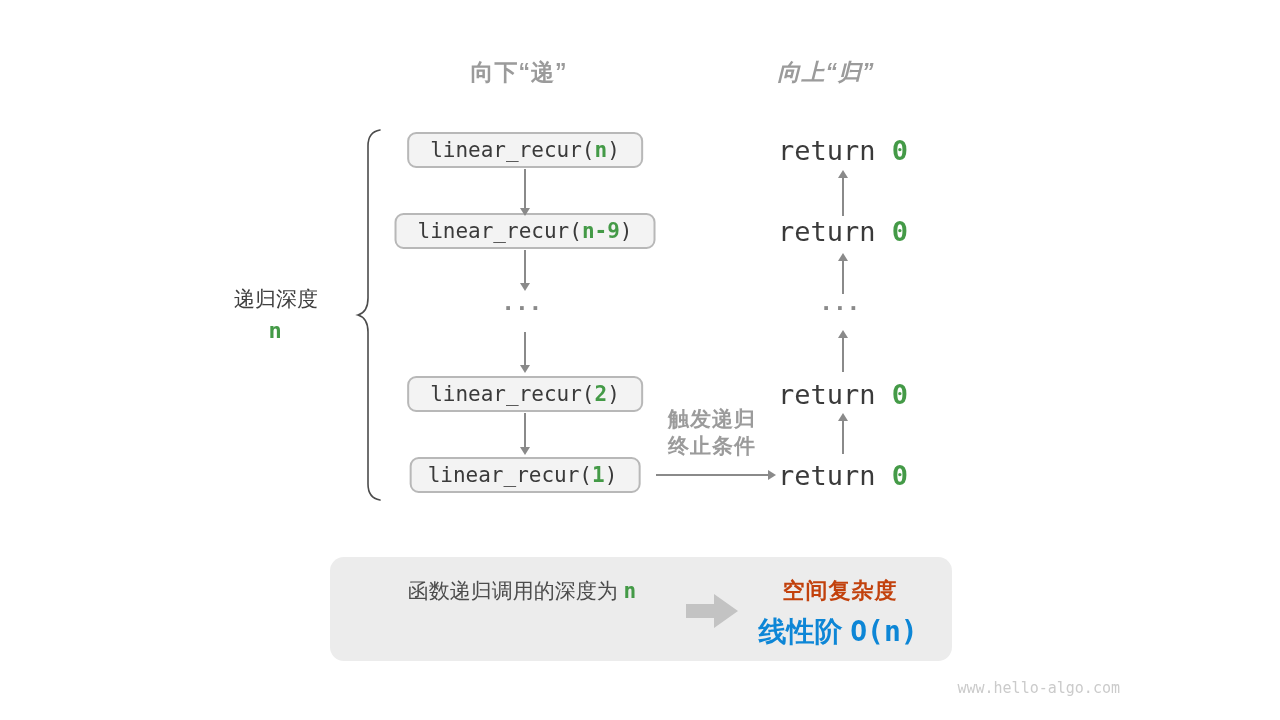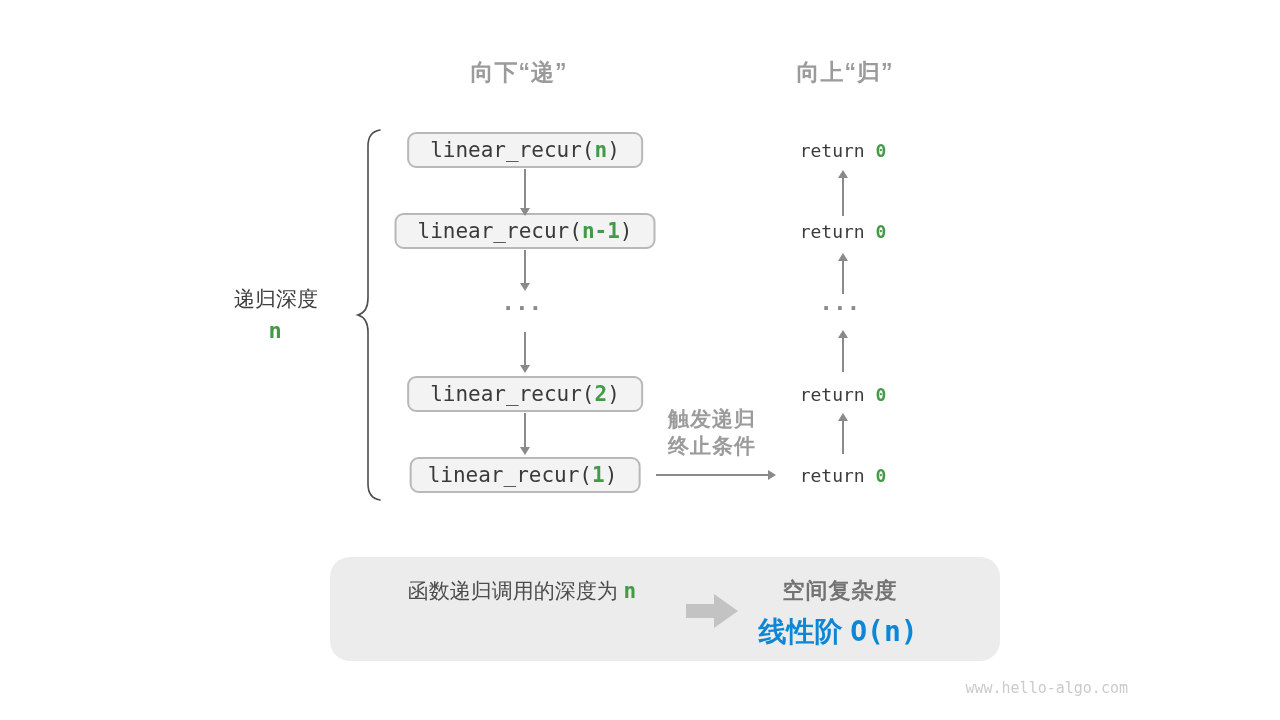--- a/index.html
+++ b/index.html
@@ -32,21 +32,21 @@
     font-size:23px;font-weight:bold;color:var(--gray-label);letter-spacing:1px;
   }
   .call-box{
     background:var(--box-fill);
     border:2px solid var(--box-border);
     border-radius:9px;
     padding:4px 21px;
     font-size:21px;
     color:var(--code-text);
   }
-  .return-line{font-size:18px;color:var(--code-text);}
+  .return-line{font-size:27px;color:var(--code-text);}
   .ellipsis{
     font-size:26px;font-weight:bold;color:var(--arrow);
     letter-spacing:5px;
   }
   .arrow-v{position:absolute;width:2px;background:var(--arrow);}
   .arrow-v.down::after{
     content:"";position:absolute;bottom:-8px;left:-4px;
     border-left:5px solid transparent;border-right:5px solid transparent;
     border-top:8px solid var(--arrow);
   }
@@ -59,52 +59,52 @@
   .arrow-h::after{
     content:"";position:absolute;right:-8px;top:-4px;
     border-top:5px solid transparent;border-bottom:5px solid transparent;
     border-left:8px solid var(--arrow);
   }
   .depth-text{font-size:21px;color:var(--dark-text);}
   .depth-n{font-size:22px;}
   .trigger{font-size:21px;font-weight:bold;color:var(--gray-label);letter-spacing:1px;}
   .panel{
     position:absolute;left:330px;top:557px;width:622px;height:104px;
-    background:var(--panel-bg);border-radius:20px;padding-left:48px;
+    background:var(--panel-bg);border-radius:14px;
   }
   .panel-line{font-size:21px;color:#4c4c4c;}
-  .panel-title{font-size:22px;font-weight:bold;color:#737373;letter-spacing:1px;}
+  .panel-title{font-size:22px;font-weight:bold;color:#c2410c;letter-spacing:1px;}
   .panel-result{font-size:28px;font-weight:bold;color:var(--blue);}
   .panel-result .code{font-weight:bold;}
   .watermark{font-family:"DejaVu Sans Mono","Liberation Mono",monospace;
     font-size:15px;color:var(--watermark);}
   svg{display:block;}
 </style>
 </head>
 <body>
 
 <div class="canvas">
 
   <div class="abs ctr col-header" style="left:519px;top:72px;">向下“递”</div>
-  <div class="abs ctr col-header" style="left:845px;top:72px;">向上“归”</div>
+  <div class="abs ctr col-header" style="left:826px;top:72px;font-style:italic;">向上“归”</div>
 
   <div class="abs ctr depth-text" style="left:276px;top:299px;">递归深度</div>
   <div class="abs ctr code green depth-n" style="left:275px;top:330px;">n</div>
 
   <div class="abs" style="left:354px;top:128px;">
     <svg width="28" height="374" viewBox="0 0 28 374">
       <path d="M26 2 Q14 4 14 18 L14 170 Q14 184 4 187 Q14 190 14 204 L14 356 Q14 370 26 372" fill="none" stroke="#4c4c4c" stroke-width="1.6" stroke-linecap="round"></path>
     </svg>
   </div>
 
   <div class="abs ctr call-box code" style="left:525px;top:150px;">
     <span>linear_recur(</span><span class="green">n</span><span>)</span>
   </div>
   <div class="abs ctr call-box code" style="left:525px;top:231px;">
-    <span>linear_recur(</span><span class="green">n-1</span><span>)</span>
+    <span>linear_recur(</span><span class="green">n-9</span><span>)</span>
   </div>
   <div class="abs ctr ellipsis" style="left:525px;top:308px;">···</div>
   <div class="abs ctr call-box code" style="left:525px;top:394px;">
     <span>linear_recur(</span><span class="green">2</span><span>)</span>
   </div>
   <div class="abs ctr call-box code" style="left:525px;top:475px;padding-left:16px;">
     <span>linear_recur(</span><span class="green">1</span><span>)</span>
   </div>
 
   <div class="arrow-v down" style="left:524px;top:169px;height:39px;"></div>
@@ -143,15 +143,15 @@
       <svg width="52" height="38" viewBox="0 0 52 38">
         <polygon points="0,12 28,12 28,2 52,19 28,36 28,26 0,26" fill="#c3c3c3"></polygon>
       </svg>
     </div>
     <div class="abs ctr panel-title" style="left:510px;top:34px;">空间复杂度</div>
     <div class="abs ctr panel-result" style="left:508px;top:75px;">
       <span>线性阶 </span><span class="code">O(n)</span>
     </div>
   </div>
 
-  <div class="abs watermark" style="right:48px;top:679px;">www.hello-algo.com</div>
+  <div class="abs watermark" style="right:56px;top:679px;">www.hello-algo.com</div>
 
 </div>
 
 </body></html>

